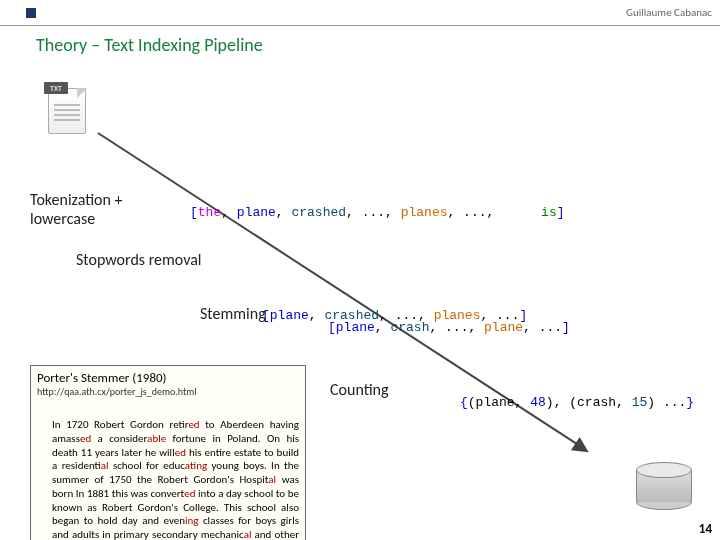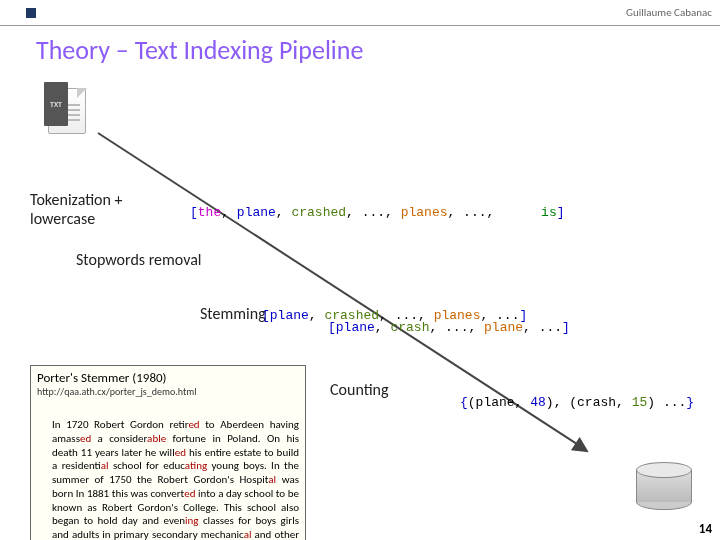--- a/index.html
+++ b/index.html
@@ -37,22 +37,22 @@
     position: absolute;
     right: 8px;
     top: 6px;
     font-size: 11px;
     color: #666;
   }
   .slide-title {
     position: absolute;
     left: 36px;
     top: 34px;
-    font-size: 26px;
-    color: #8b5cf6;
+    font-size: 18px;
+    color: #15803d;
   }
   
   .file-icon {
     position: absolute;
     left: 44px;
     top: 82px;
     width: 46px;
     height: 56px;
   }
   .file-page {
@@ -69,21 +69,21 @@
     width: 0; height: 0;
     border-top: 10px solid #ccc;
     border-right: 10px solid transparent;
   }
   .file-label {
     position: absolute;
     left: 0; top: 0;
     background: #555;
     color: #fff;
     font-size: 8px;
-    padding: 17px 6px;
+    padding: 1px 6px;
     border-radius: 1px;
   }
   .file-lines {
     position: absolute;
     left: 10px; top: 22px;
     width: 26px;
   }
   .file-lines div {
     height: 2px;
     background: #bbb;
@@ -128,21 +128,21 @@
     white-space: nowrap;
   }
   .tok1 { left: 190px; top: 205px; }
   .tok2 { left: 262px; top: 260px; margin-top: 48px; }
   .tok3 { left: 328px; top: 320px; }
   .tok4 { left: 460px; top: 395px; }
   .bl { color:#0000cc; }
   .mg { color:#cc00cc; }
   .dg { color:#008000;margin-left:39px; }
   .or { color:#cc6600; }
-  .rd { color:#4d7c0f; }
+  .rd { color:#0c4a6e; }
   .bk { color:#000; }
   
   .porter-box {
     position: absolute;
     left: 30px;
     top: 365px;
     width: 276px;
     border: 1px solid #666;
     background: #fffff6;
     padding: 4px 6px;

